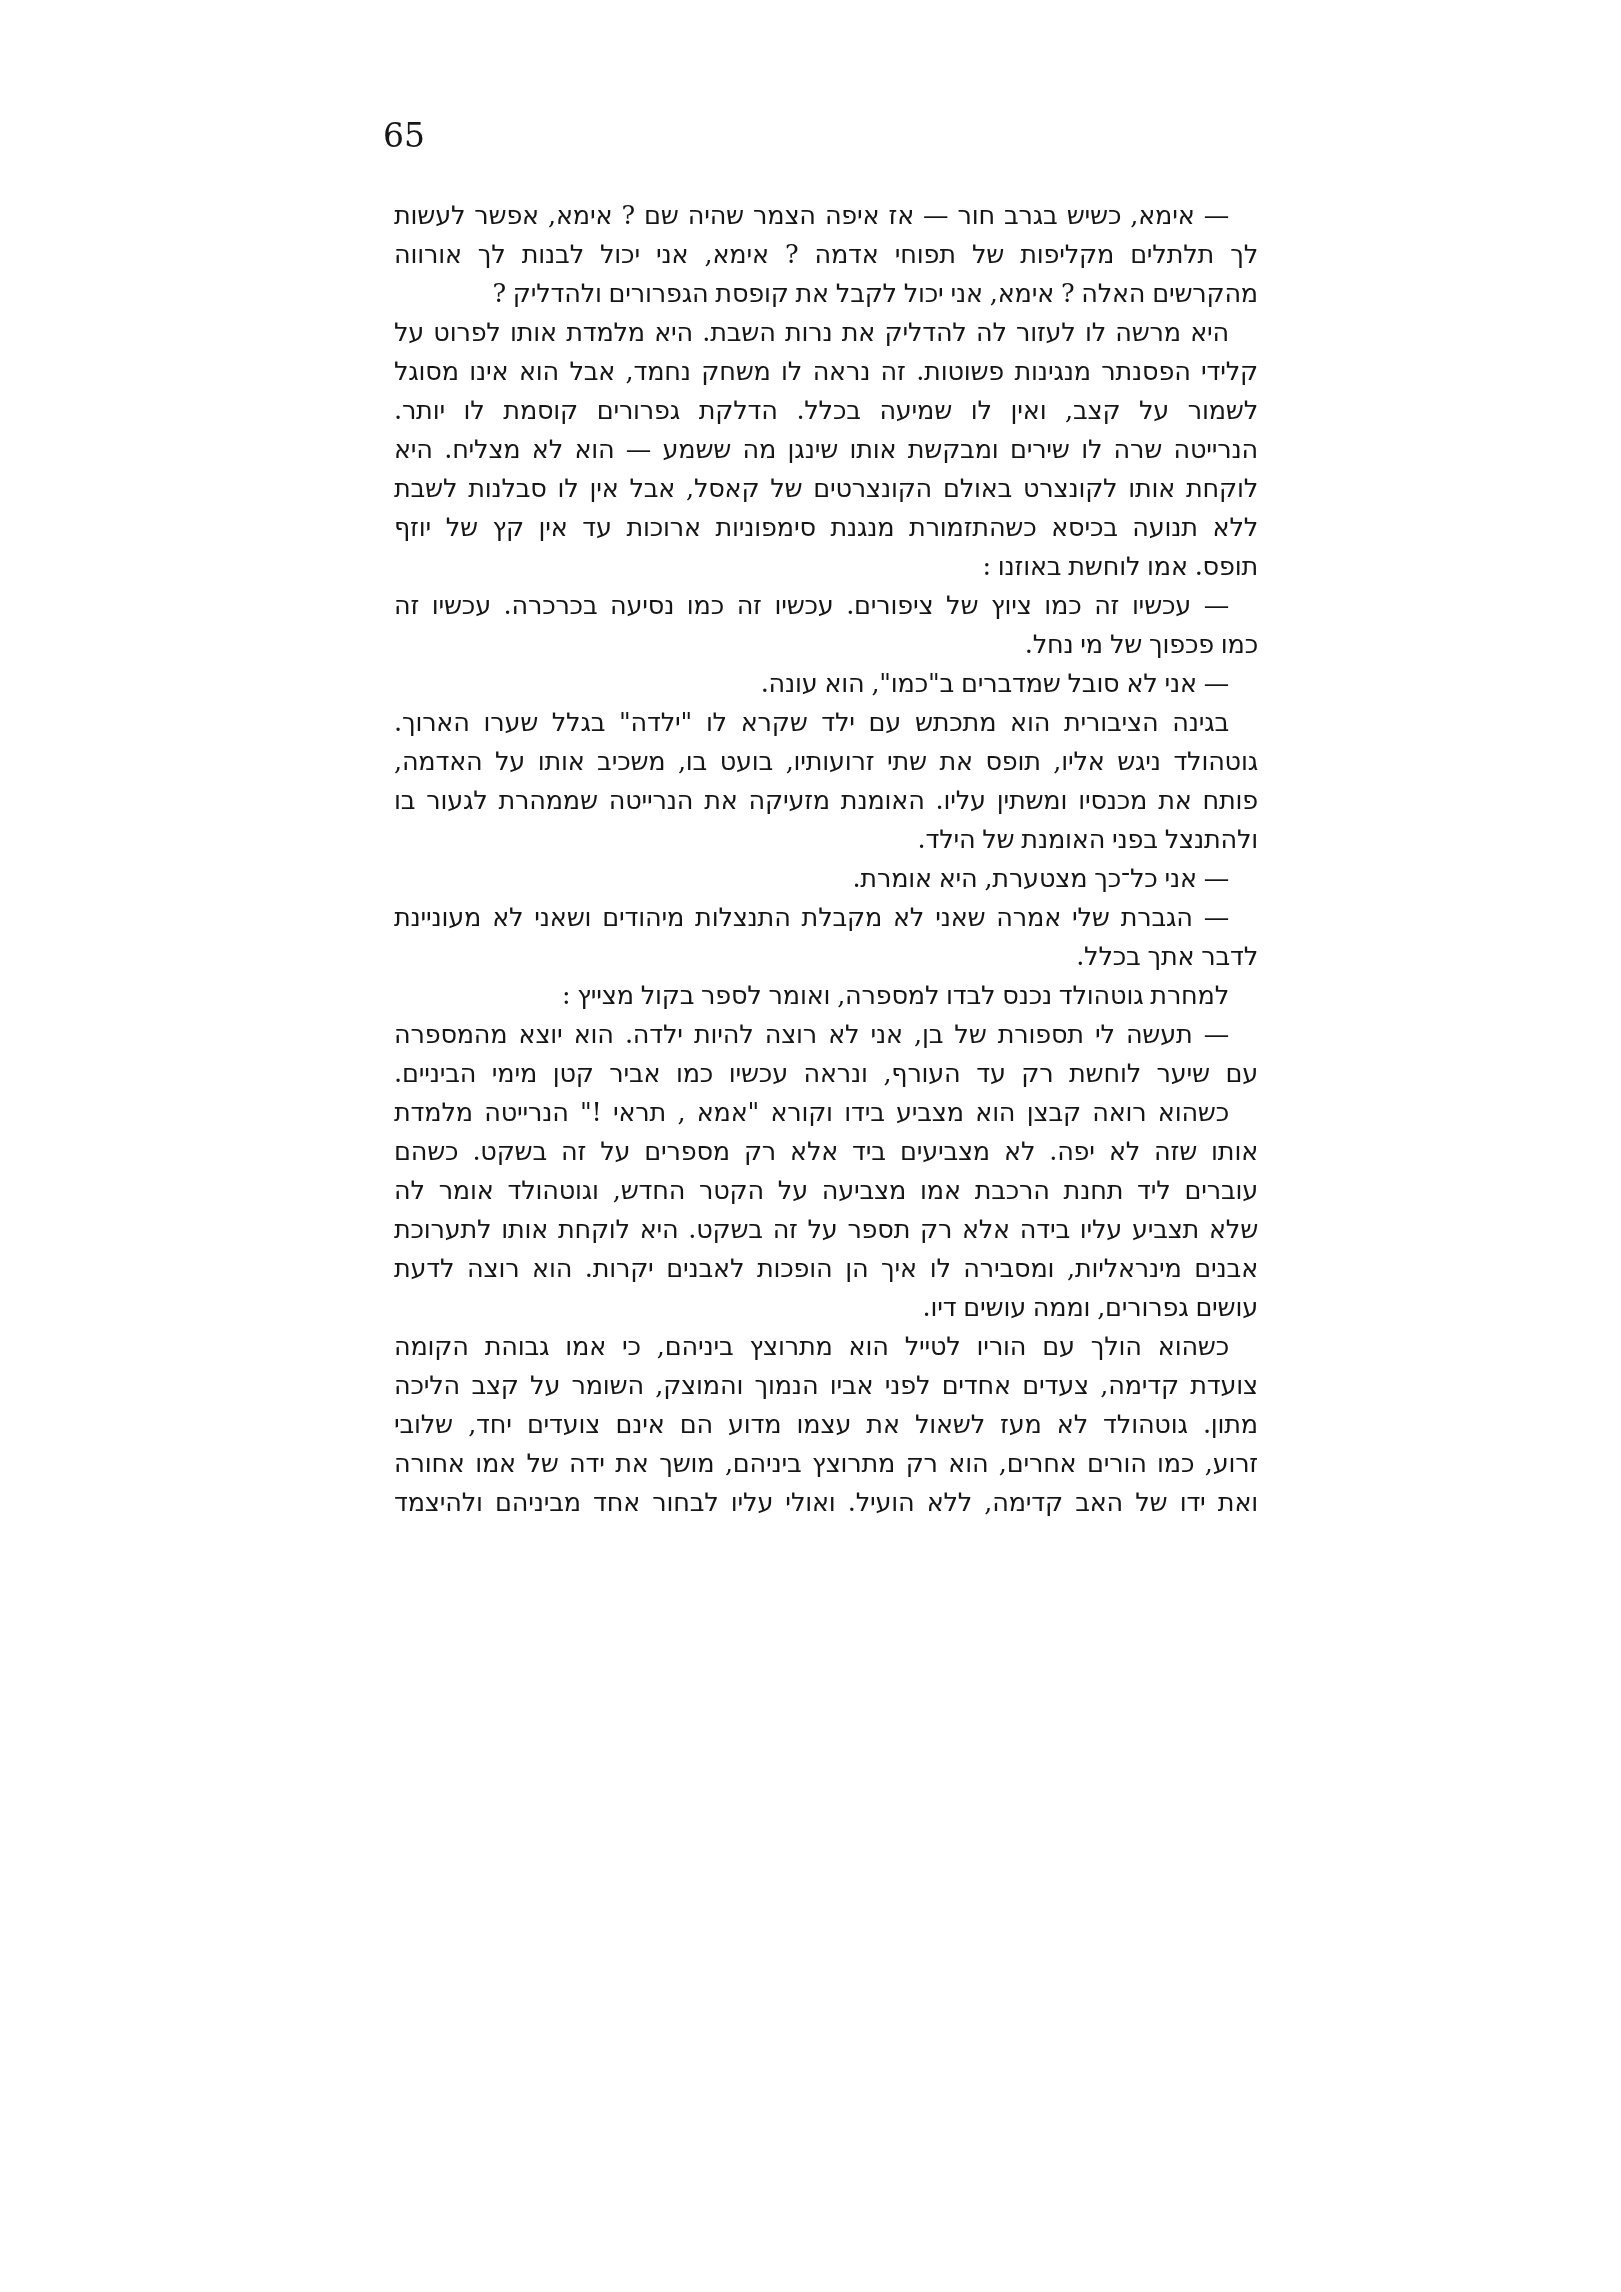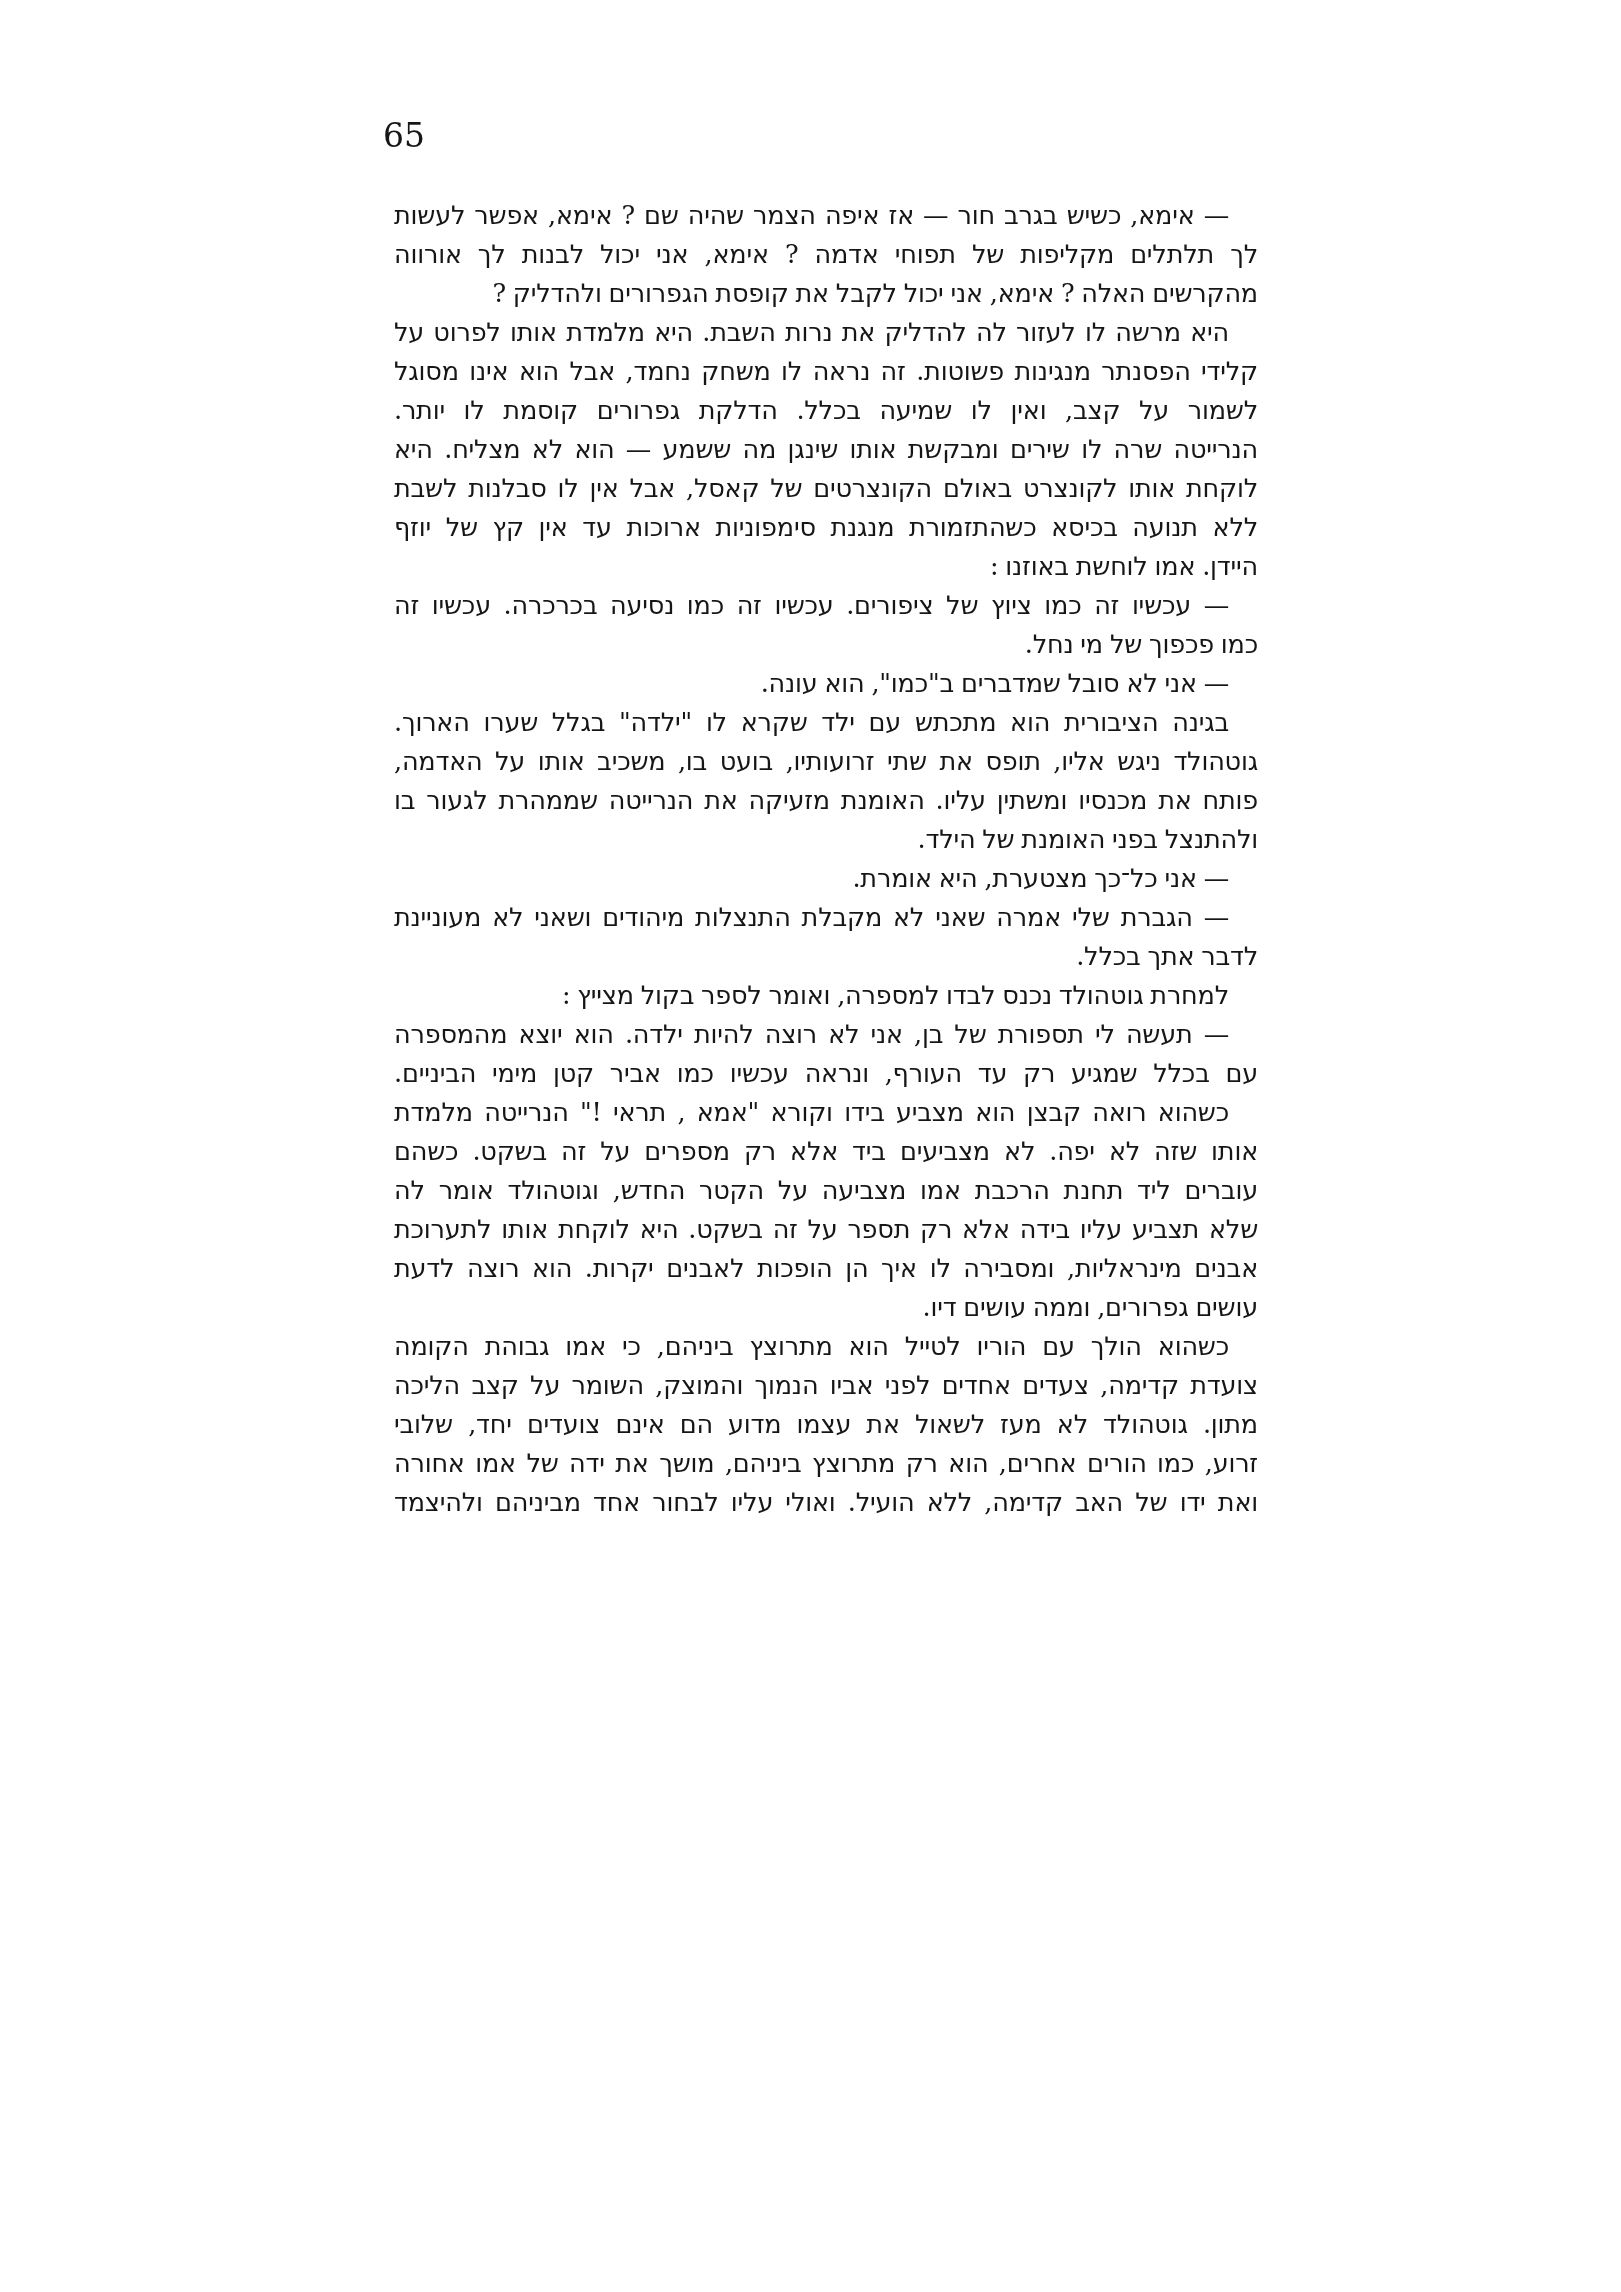--- a/index.html
+++ b/index.html
@@ -61,34 +61,34 @@
   <div class="page-text">
       <div class="line justify indent">— אימא, כשיש בגרב חור — אז איפה הצמר שהיה שם ? אימא, אפשר לעשות</div>
       <div class="line justify">לך תלתלים מקליפות של תפוחי אדמה ? אימא, אני יכול לבנות לך אורווה</div>
       <div class="line last">מהקרשים האלה ? אימא, אני יכול לקבל את קופסת הגפרורים ולהדליק ?</div>
       <div class="line justify indent">היא מרשה לו לעזור לה להדליק את נרות השבת. היא מלמדת אותו לפרוט על</div>
       <div class="line justify">קלידי הפסנתר מנגינות פשוטות. זה נראה לו משחק נחמד, אבל הוא אינו מסוגל</div>
       <div class="line justify">לשמור על קצב, ואין לו שמיעה בכלל. הדלקת גפרורים קוסמת לו יותר.</div>
       <div class="line justify">הנרייטה שרה לו שירים ומבקשת אותו שינגן מה ששמע — הוא לא מצליח. היא</div>
       <div class="line justify">לוקחת אותו לקונצרט באולם הקונצרטים של קאסל, אבל אין לו סבלנות לשבת</div>
       <div class="line justify">ללא תנועה בכיסא כשהתזמורת מנגנת סימפוניות ארוכות עד אין קץ של יוזף</div>
-      <div class="line last">היידן. אמו לוחשת באוזנו :</div>
+      <div class="line last">תופס. אמו לוחשת באוזנו :</div>
       <div class="line justify indent">— עכשיו זה כמו ציוץ של ציפורים. עכשיו זה כמו נסיעה בכרכרה. עכשיו זה</div>
       <div class="line last">כמו פכפוך של מי נחל.</div>
       <div class="line last indent">— אני לא סובל שמדברים ב"כמו", הוא עונה.</div>
       <div class="line justify indent">בגינה הציבורית הוא מתכתש עם ילד שקרא לו "ילדה" בגלל שערו הארוך.</div>
       <div class="line justify">גוטהולד ניגש אליו, תופס את שתי זרועותיו, בועט בו, משכיב אותו על האדמה,</div>
       <div class="line justify">פותח את מכנסיו ומשתין עליו. האומנת מזעיקה את הנרייטה שממהרת לגעור בו</div>
       <div class="line last">ולהתנצל בפני האומנת של הילד.</div>
       <div class="line last indent">— אני כל־כך מצטערת, היא אומרת.</div>
       <div class="line justify indent">— הגברת שלי אמרה שאני לא מקבלת התנצלות מיהודים ושאני לא מעוניינת</div>
       <div class="line last">לדבר אתך בכלל.</div>
       <div class="line last indent">למחרת גוטהולד נכנס לבדו למספרה, ואומר לספר בקול מצייץ :</div>
       <div class="line justify indent">— תעשה לי תספורת של בן, אני לא רוצה להיות ילדה. הוא יוצא מהמספרה</div>
-      <div class="line justify">עם בכלל שמגיע רק עד העורף, ונראה עכשיו כמו אביר קטן מימי הביניים.</div>
+      <div class="line justify">עם שיער לוחשת רק עד העורף, ונראה עכשיו כמו אביר קטן מימי הביניים.</div>
       <div class="line justify indent">כשהוא רואה קבצן הוא מצביע בידו וקורא "אמא , תראי !" הנרייטה מלמדת</div>
       <div class="line justify">אותו שזה לא יפה. לא מצביעים ביד אלא רק מספרים על זה בשקט. כשהם</div>
       <div class="line justify">עוברים ליד תחנת הרכבת אמו מצביעה על הקטר החדש, וגוטהולד אומר לה</div>
       <div class="line justify">שלא תצביע עליו בידה אלא רק תספר על זה בשקט. היא לוקחת אותו לתערוכת</div>
       <div class="line justify">אבנים מינראליות, ומסבירה לו איך הן הופכות לאבנים יקרות. הוא רוצה לדעת</div>
       <div class="line last">עושים גפרורים, וממה עושים דיו.</div>
       <div class="line justify indent">כשהוא הולך עם הוריו לטייל הוא מתרוצץ ביניהם, כי אמו גבוהת הקומה</div>
       <div class="line justify">צועדת קדימה, צעדים אחדים לפני אביו הנמוך והמוצק, השומר על קצב הליכה</div>
       <div class="line justify">מתון. גוטהולד לא מעז לשאול את עצמו מדוע הם אינם צועדים יחד, שלובי</div>
       <div class="line justify">זרוע, כמו הורים אחרים, הוא רק מתרוצץ ביניהם, מושך את ידה של אמו אחורה</div>

